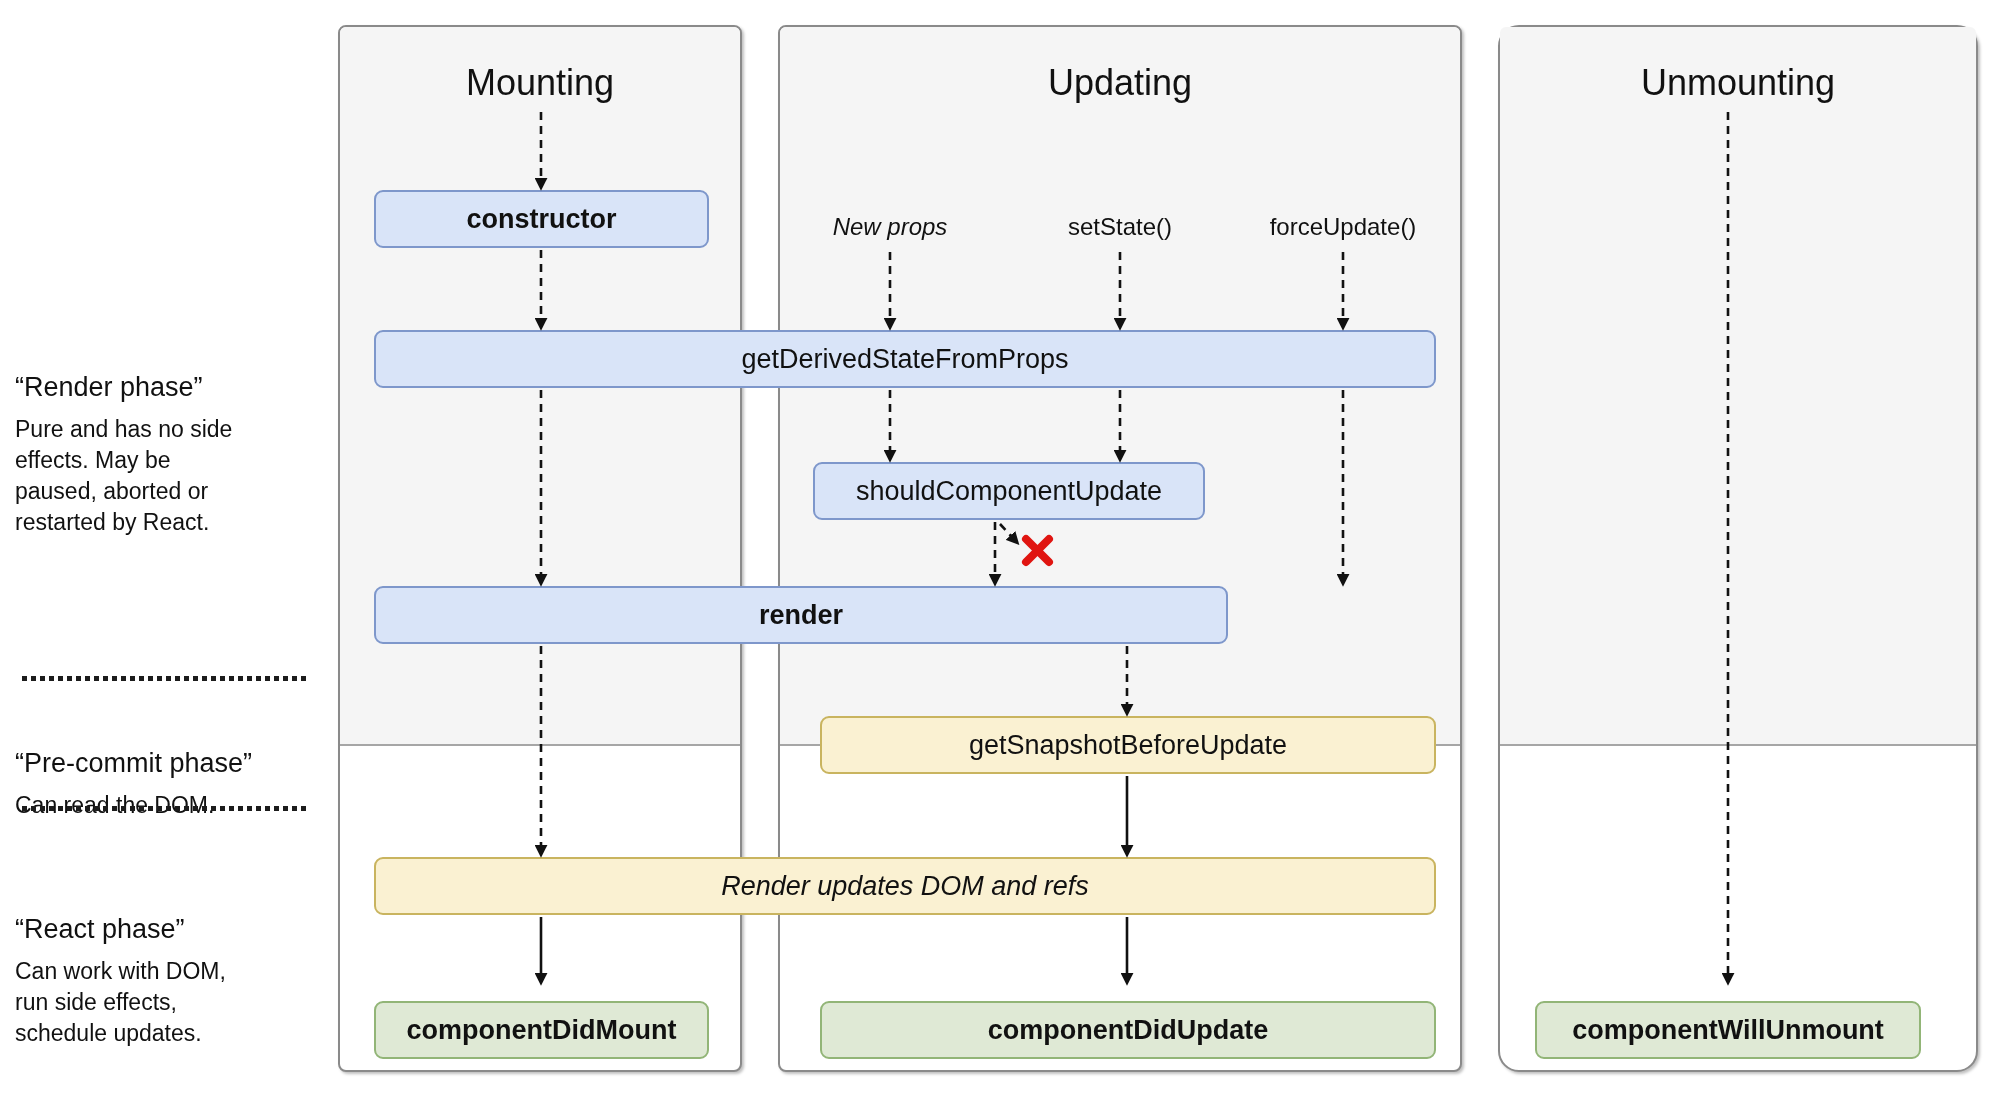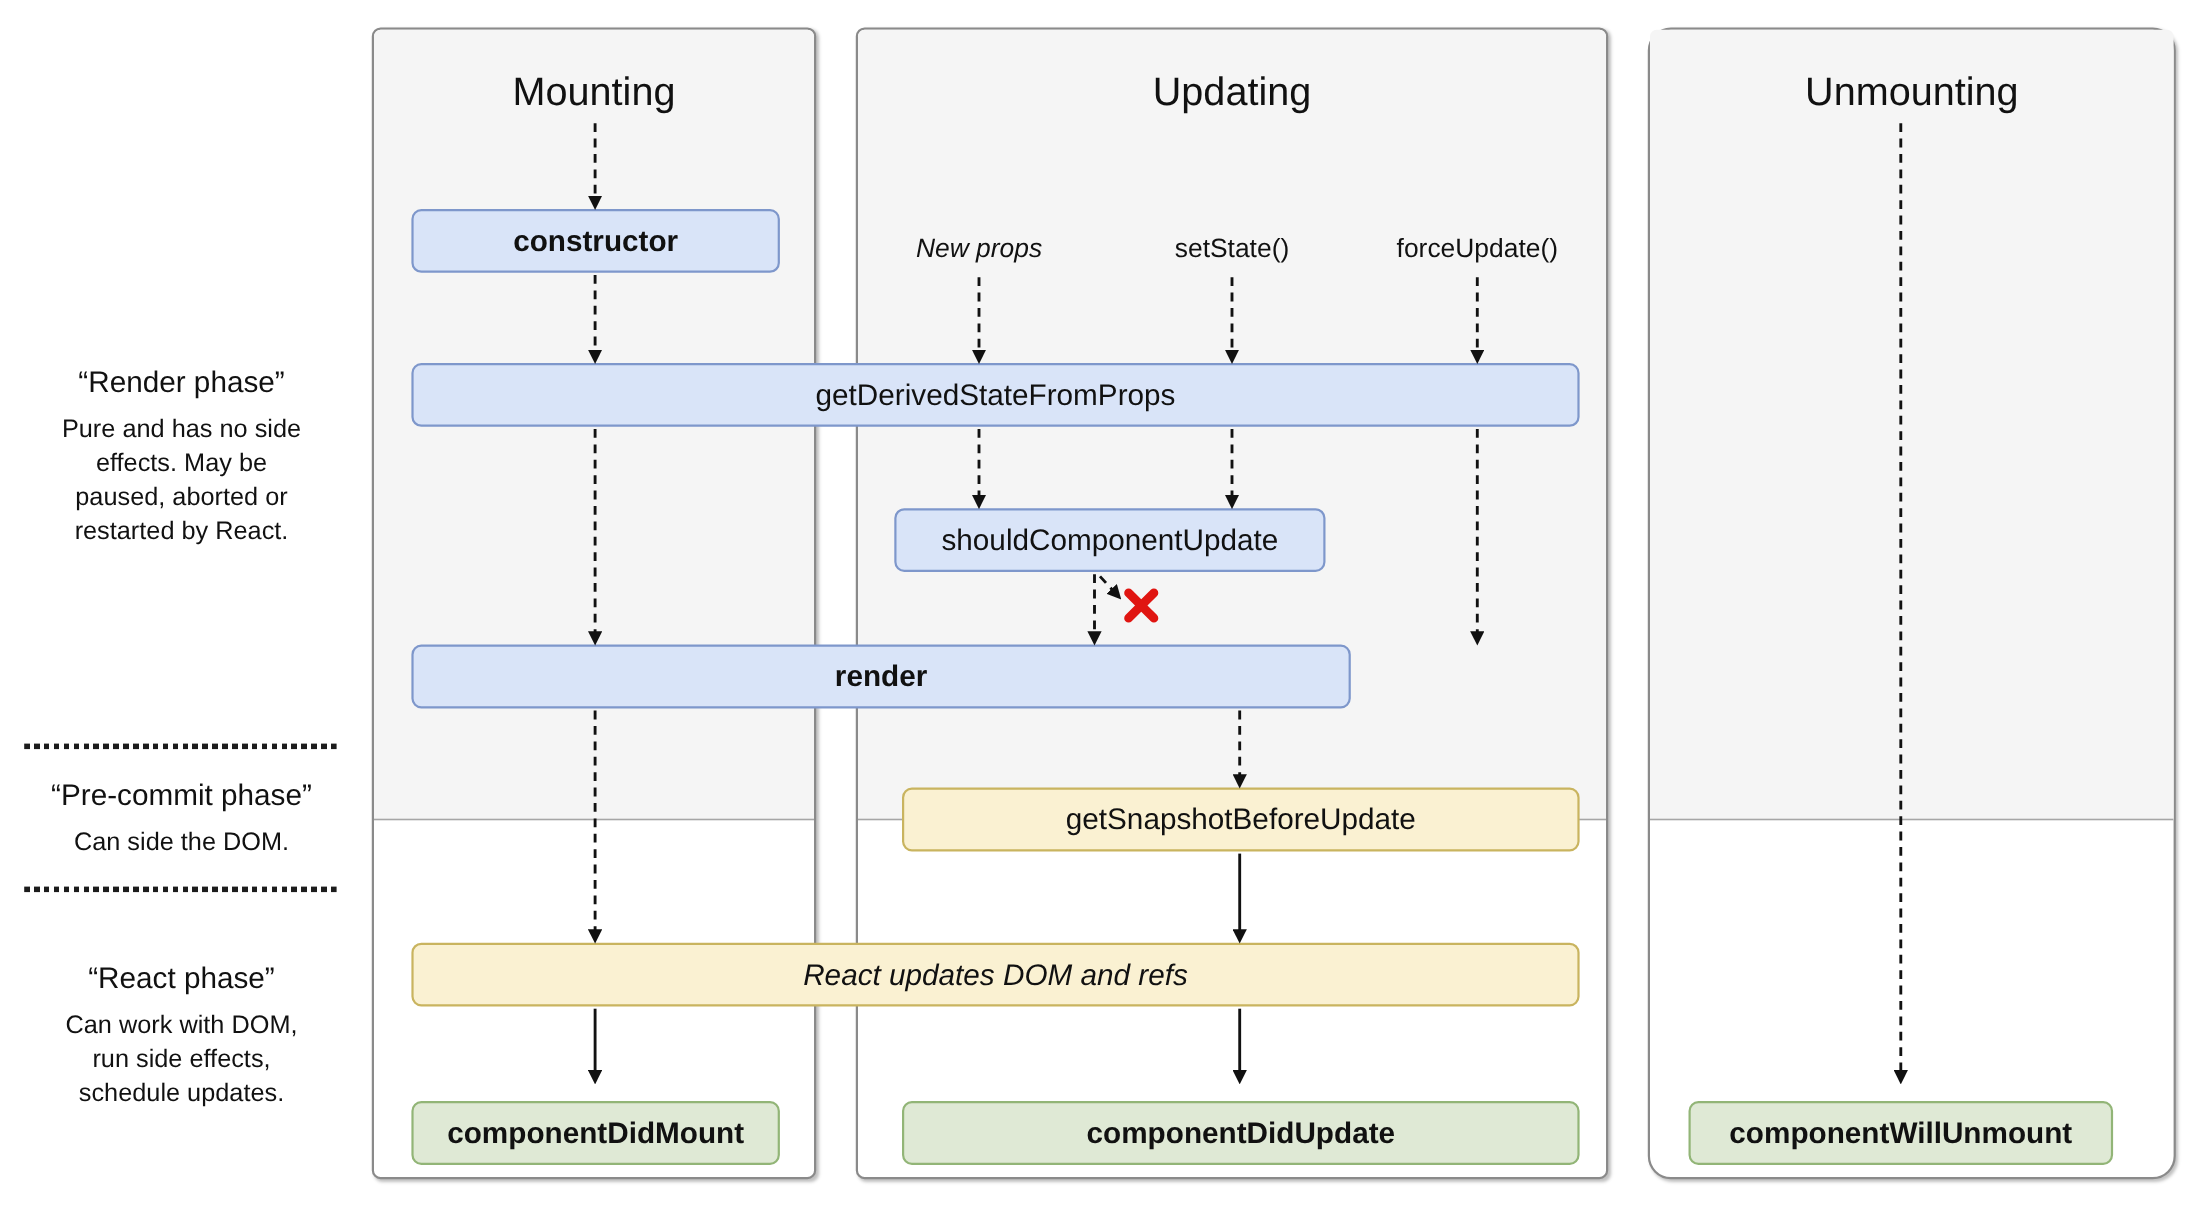--- a/index.html
+++ b/index.html
@@ -22,21 +22,21 @@
     position:relative;
     width:2000px;height:1097px;
     background:#ffffff;
     font-family:"Liberation Sans", sans-serif;
     color:var(--text);
     overflow:hidden;
   }
 
   
   .sidebar{position:absolute;left:0;top:0;width:330px;height:1097px;}
-  .phase{position:absolute;left:15px;width:300px;text-align:center;}
+  .phase{position:absolute;left:15px;width:300px;text-align:left;margin-top:40px;}
   .phase h3{margin:0;font-size:27px;font-weight:400;line-height:34px;}
   .phase p{margin:10px 0 0 0;font-size:23px;line-height:31px;white-space:pre-line;}
   .phase-render{top:330px;}
   .phase-precommit{top:706px;}
   .phase-commit{top:872px;}
   .dotted{
     position:absolute;left:22px;width:284px;height:5px;
     background:repeating-linear-gradient(90deg, #1c1c1c 0 5px, transparent 5px 9px);
   }
   .dotted-1{top:676px;}
@@ -99,21 +99,21 @@
     <div class="phase phase-render">
       <h3>“Render phase”</h3>
       <p>Pure and has no side
 effects. May be
 paused, aborted or
 restarted by React.</p>
     </div>
     <div class="dotted dotted-1"></div>
     <div class="phase phase-precommit">
       <h3>“Pre-commit phase”</h3>
-      <p>Can side the DOM.</p>
+      <p>Can read the DOM.</p>
     </div>
     <div class="dotted dotted-2"></div>
     <div class="phase phase-commit">
       <h3>“React phase”</h3>
       <p>Can work with DOM,
 run side effects,
 schedule updates.</p>
     </div>
   </aside>
 
@@ -132,21 +132,21 @@
 
   <div class="trigger italic" style="left:890px;">New props</div>
   <div class="trigger" style="left:1120px;">setState()</div>
   <div class="trigger" style="left:1343px;">forceUpdate()</div>
 
   <div class="box blue bold" style="left:374px;top:190px;width:335px;">constructor</div>
   <div class="box blue" style="left:813px;top:462px;width:392px;">shouldComponentUpdate</div>
   <div class="box blue" style="left:374px;top:330px;width:1062px;">getDerivedStateFromProps</div>
   <div class="box blue bold" style="left:374px;top:586px;width:854px;">render</div>
   <div class="box yellow" style="left:820px;top:716px;width:616px;">getSnapshotBeforeUpdate</div>
-  <div class="box yellow italic" style="left:374px;top:857px;width:1062px;">React updates DOM and refs</div>
+  <div class="box yellow italic" style="left:374px;top:857px;width:1062px;">Render updates DOM and refs</div>
   <div class="box green bold" style="left:374px;top:985px;width:335px;">componentDidMount</div>
   <div class="box green bold" style="left:820px;top:985px;width:616px;">componentDidUpdate</div>
   <div class="box green bold" style="left:1535px;top:985px;width:386px;">componentWillUnmount</div>
 
   <svg class="arrows" width="2000" height="1097" viewBox="0 0 2000 1097">
     <defs>
       <marker id="ah" viewBox="0 0 12 12" refX="2" refY="6" markerWidth="13" markerHeight="13" markerUnits="userSpaceOnUse" orient="auto">
         <path d="M0,0 L12,6 L0,12 Z" fill="#111111"></path>
       </marker>
     </defs>

